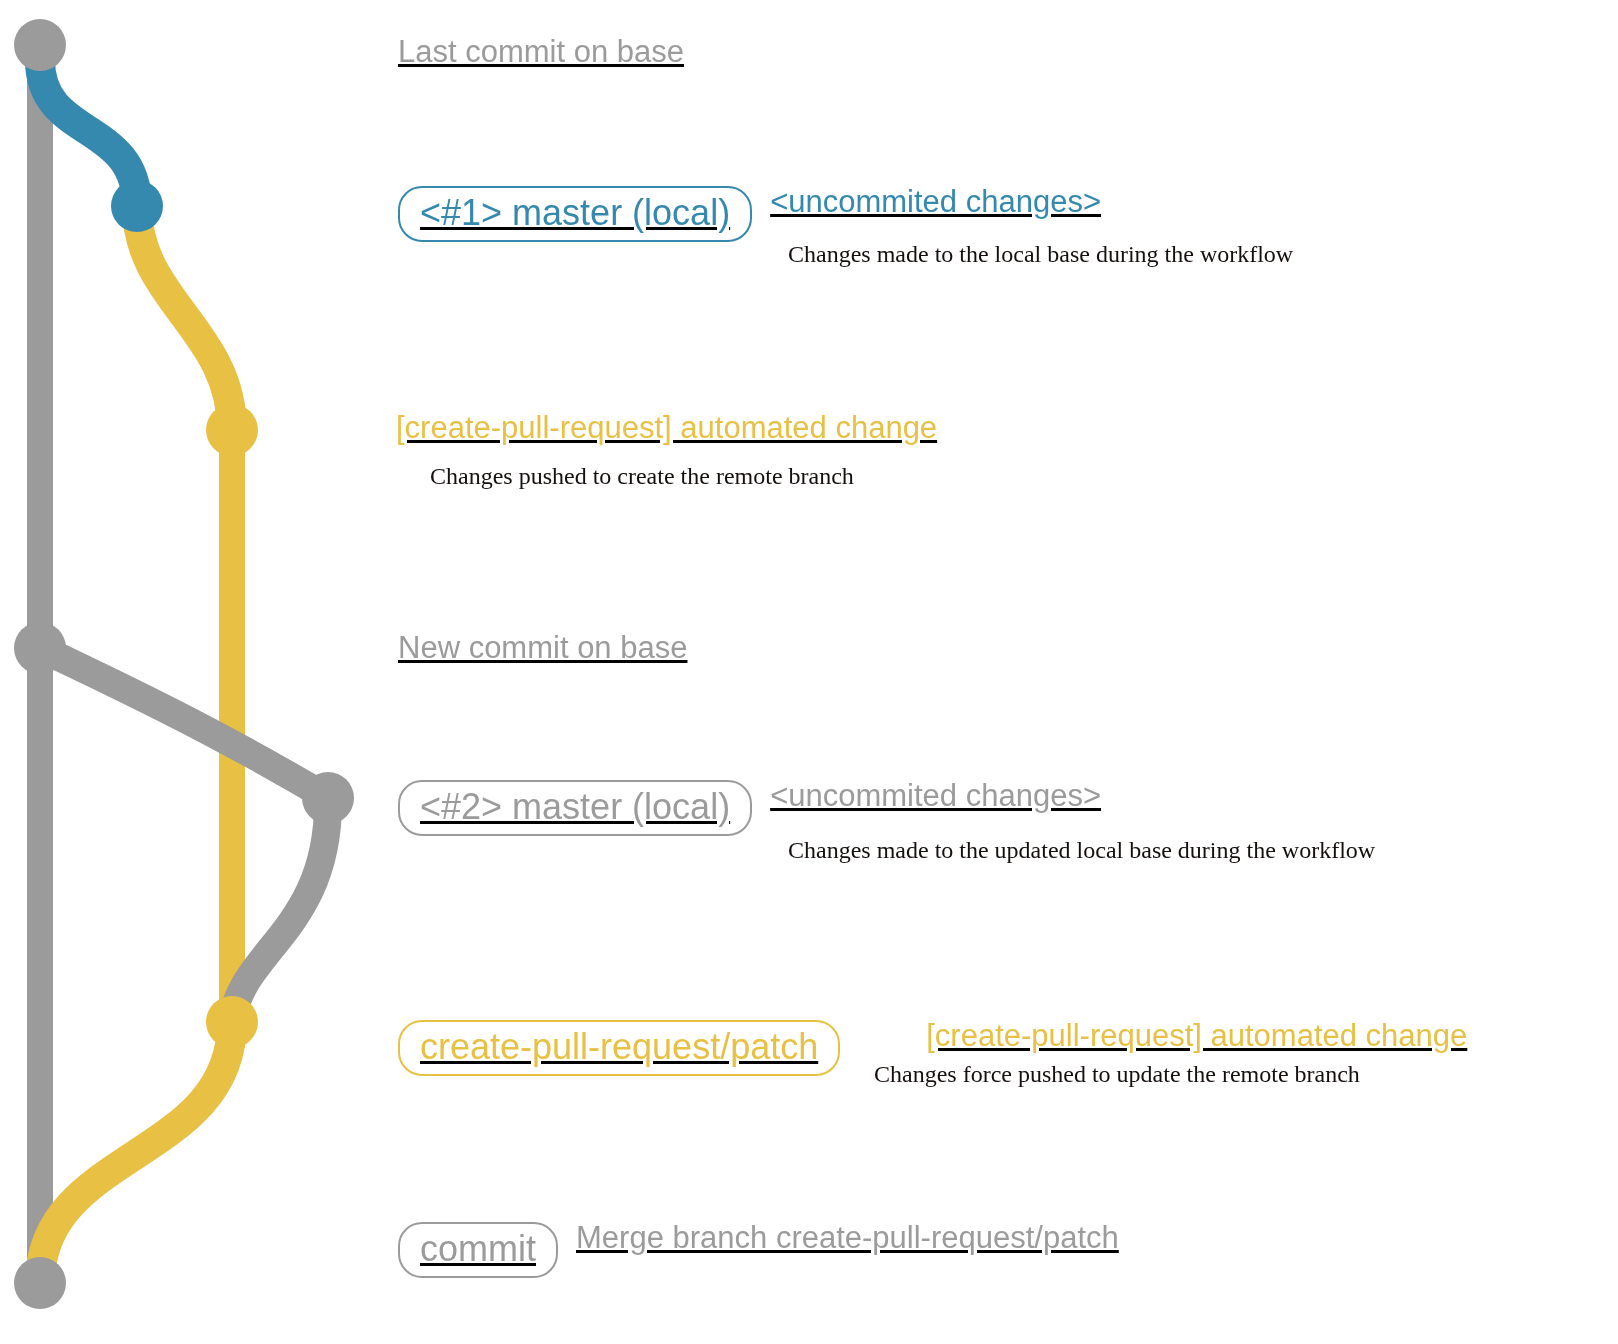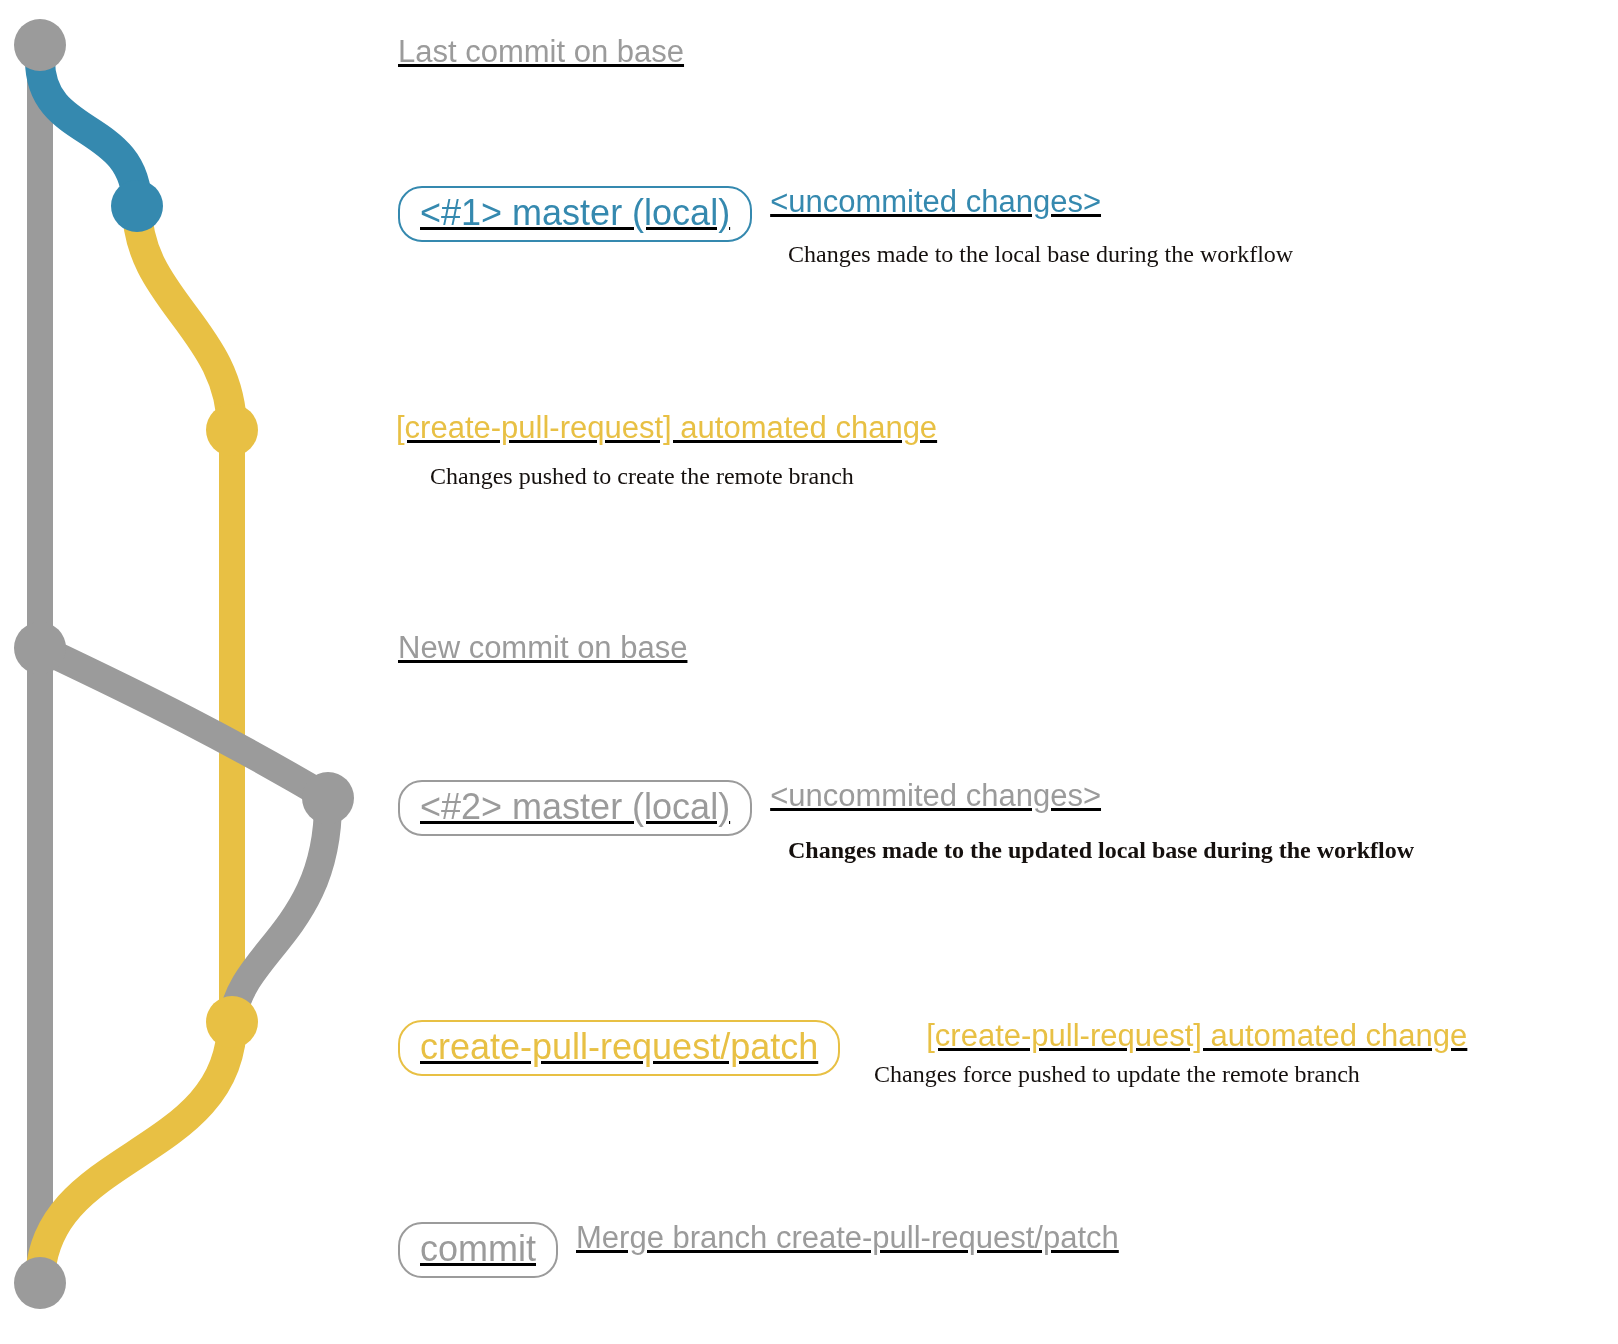--- a/index.html
+++ b/index.html
@@ -121,21 +121,21 @@
 
   <div class="row" style="left:398px; top:632px;">
     <span class="commit-msg gray">New commit on base</span>
   </div>
 
   <div class="row" style="left:398px; top:780px;">
     <span class="badge gray">&lt;#2&gt; master (local)</span>
     <span class="msg-gap"></span>
     <span class="commit-msg gray">&lt;uncommited changes&gt;</span>
   </div>
-  <div class="plain-note" style="left:788px; top:838px;font-weight:bold;">Changes made to the updated local base during the workflow</div>
+  <div class="plain-note" style="left:788px; top:838px;">Changes made to the updated local base during the workflow</div>
 
   <div class="row" style="left:398px; top:1020px;gap:34px;">
     <span class="badge yellow">create-pull-request/patch</span>
     <span class="msg-gap"></span>
     <span class="commit-msg yellow">[create-pull-request] automated change</span>
   </div>
   <div class="plain-note" style="left:874px; top:1062px;text-align:right;">Changes force pushed to update the remote branch</div>
 
   <div class="row" style="left:398px; top:1222px;">
     <span class="badge gray">commit</span>

